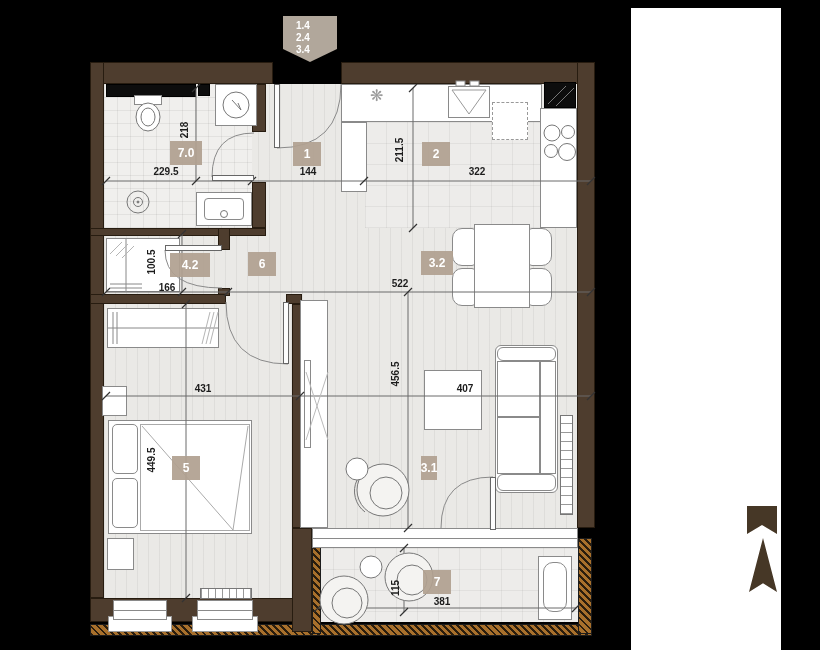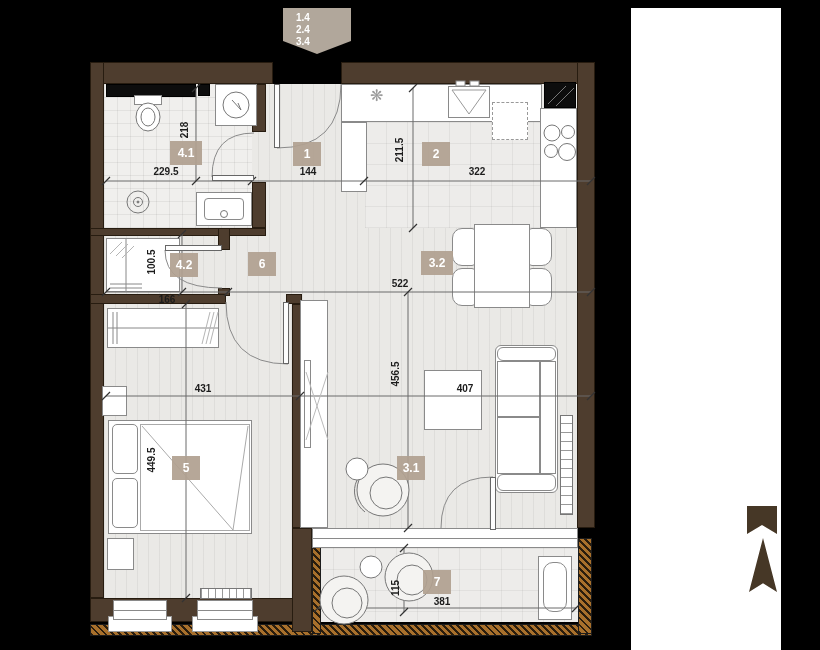--- a/index.html
+++ b/index.html
@@ -231,39 +231,39 @@
 <div class="abs leaf" style="left:283px;top:302px;width:6px;height:62px"></div>
 <div class="abs leaf" style="left:490px;top:477px;width:6px;height:53px"></div>
 <div class="abs leaf" style="left:165px;top:245px;width:57px;height:6px"></div>
 
 <div class="dim dimv" style="left:163px;top:124px">218</div>
 <div class="dim" style="left:144px;top:166px">229.5</div>
 <div class="dim" style="left:286px;top:166px">144</div>
 <div class="dim dimv" style="left:378px;top:144px">211.5</div>
 <div class="dim" style="left:455px;top:166px">322</div>
 <div class="dim dimv" style="left:130px;top:256px">100.5</div>
-<div class="dim" style="left:145px;top:294px">166</div>
+<div class="dim" style="left:145px;top:282px">166</div>
 <div class="dim" style="left:378px;top:278px">522</div>
 <div class="dim" style="left:181px;top:383px">431</div>
 <div class="dim dimv" style="left:374px;top:368px">456.5</div>
 <div class="dim" style="left:443px;top:383px">407</div>
 <div class="dim dimv" style="left:130px;top:454px">449.5</div>
 <div class="dim dimv" style="left:374px;top:582px">115</div>
 <div class="dim" style="left:420px;top:596px">381</div>
 
 <div class="abs badge" style="left:293px;top:142px;width:28px;height:24px">1</div>
 <div class="abs badge" style="left:422px;top:142px;width:28px;height:24px">2</div>
-<div class="abs badge" style="left:397px;top:456px;width:28px;height:24px">3.1</div>
+<div class="abs badge" style="left:421px;top:456px;width:16px;height:24px">3.1</div>
 <div class="abs badge" style="left:421px;top:251px;width:32px;height:24px">3.2</div>
-<div class="abs badge" style="left:170px;top:141px;width:32px;height:24px">4.1</div>
-<div class="abs badge" style="left:170px;top:253px;width:28px;height:24px">4.2</div>
+<div class="abs badge" style="left:170px;top:141px;width:32px;height:24px">7.0</div>
+<div class="abs badge" style="left:170px;top:253px;width:40px;height:24px">4.2</div>
 <div class="abs badge" style="left:172px;top:456px;width:28px;height:24px">5</div>
 <div class="abs badge" style="left:248px;top:252px;width:28px;height:24px">6</div>
 <div class="abs badge" style="left:423px;top:570px;width:28px;height:24px">7</div>
 
-<div class="abs tag" style="left:283px;top:8px;width:68px;height:46px">
+<div class="abs tag" style="left:283px;top:16px;width:54px;height:46px">
   <div>1.4</div>
   <div>2.4</div>
   <div>3.4</div>
 </div>
 
 <div class="abs northbanner" style="left:747px;top:506px;width:30px;height:28px"></div>
 <div class="abs northtri" style="left:749px;top:538px;width:28px;height:54px"></div>
 
 </body></html>

